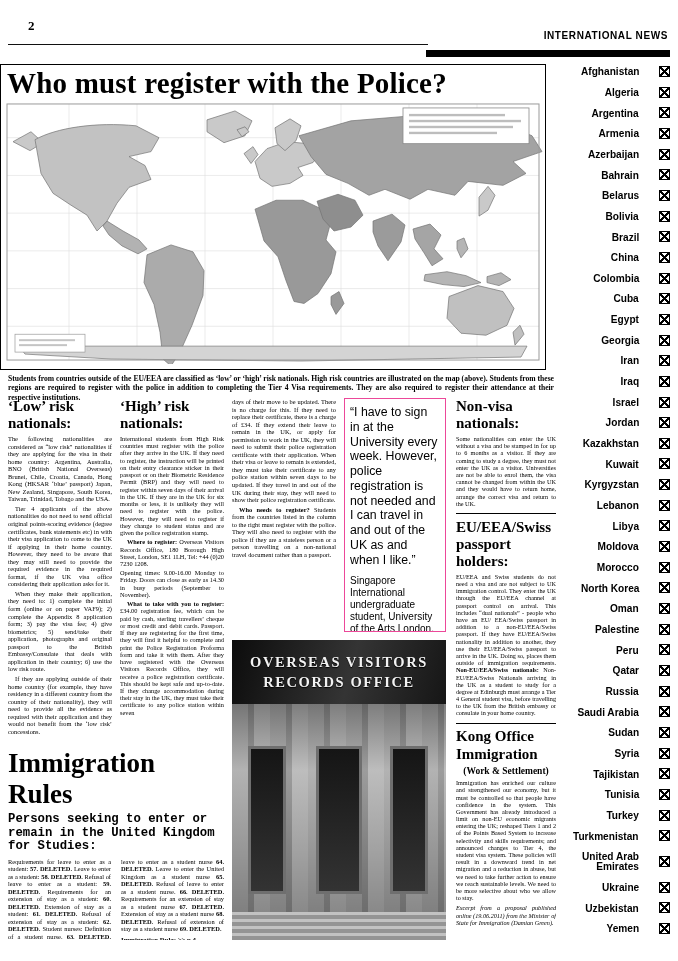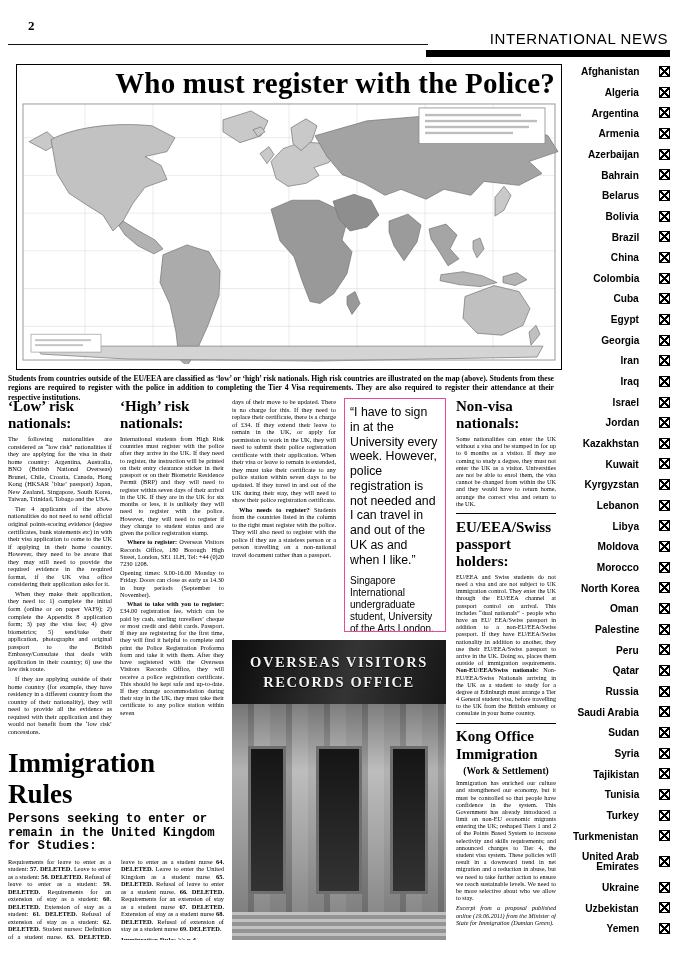--- a/index.html
+++ b/index.html
@@ -3,26 +3,26 @@
 <meta charset="utf-8">
 <style>
   html,body{margin:0;padding:0;background:#e9e9e9;}
   .page{position:relative;width:678px;height:961px;background:#fff;margin:0 auto;
         font-family:"Liberation Serif",serif;color:#000;overflow:hidden;}
 
   
   .pagenum{position:absolute;left:28px;top:18px;font-weight:bold;font-size:13px;}
   .top-rule{position:absolute;left:8px;top:44px;width:420px;border-top:1.5px solid #111;}
   .section-title{position:absolute;right:10px;top:30px;font-family:"Liberation Sans",sans-serif;
-                 font-weight:normal;font-size:15px;letter-spacing:.6px;}
+                 font-weight:bold;font-size:10px;letter-spacing:.6px;}
   .section-bar{position:absolute;right:8px;top:50px;width:244px;height:7px;background:#000;}
 
   
-  .headline-box{position:absolute;left:16px;top:64px;width:546px;height:306px;border:1px solid #000;
-                box-sizing:border-box;overflow:hidden;text-align:right;}
+  .headline-box{position:absolute;left:0;top:64px;width:546px;height:306px;border:1px solid #000;
+                box-sizing:border-box;overflow:hidden;}
   .headline{margin:2px 6px 0;font-size:29px;font-weight:bold;letter-spacing:.2px;}
   .map{display:block;width:544px;height:264px;}
 
   .map-caption{position:absolute;left:8px;top:374px;width:546px;margin:0;
                font-size:7.6px;font-weight:bold;line-height:1.25;text-align:justify;}
 
   
   .col{position:absolute;box-sizing:border-box;overflow:hidden;}
   .col h2{margin:0 0 3px;font-size:15px;font-weight:bold;}
   .body{margin:0 0 2px;font-size:6.4px;line-height:1.18;text-align:justify;}

